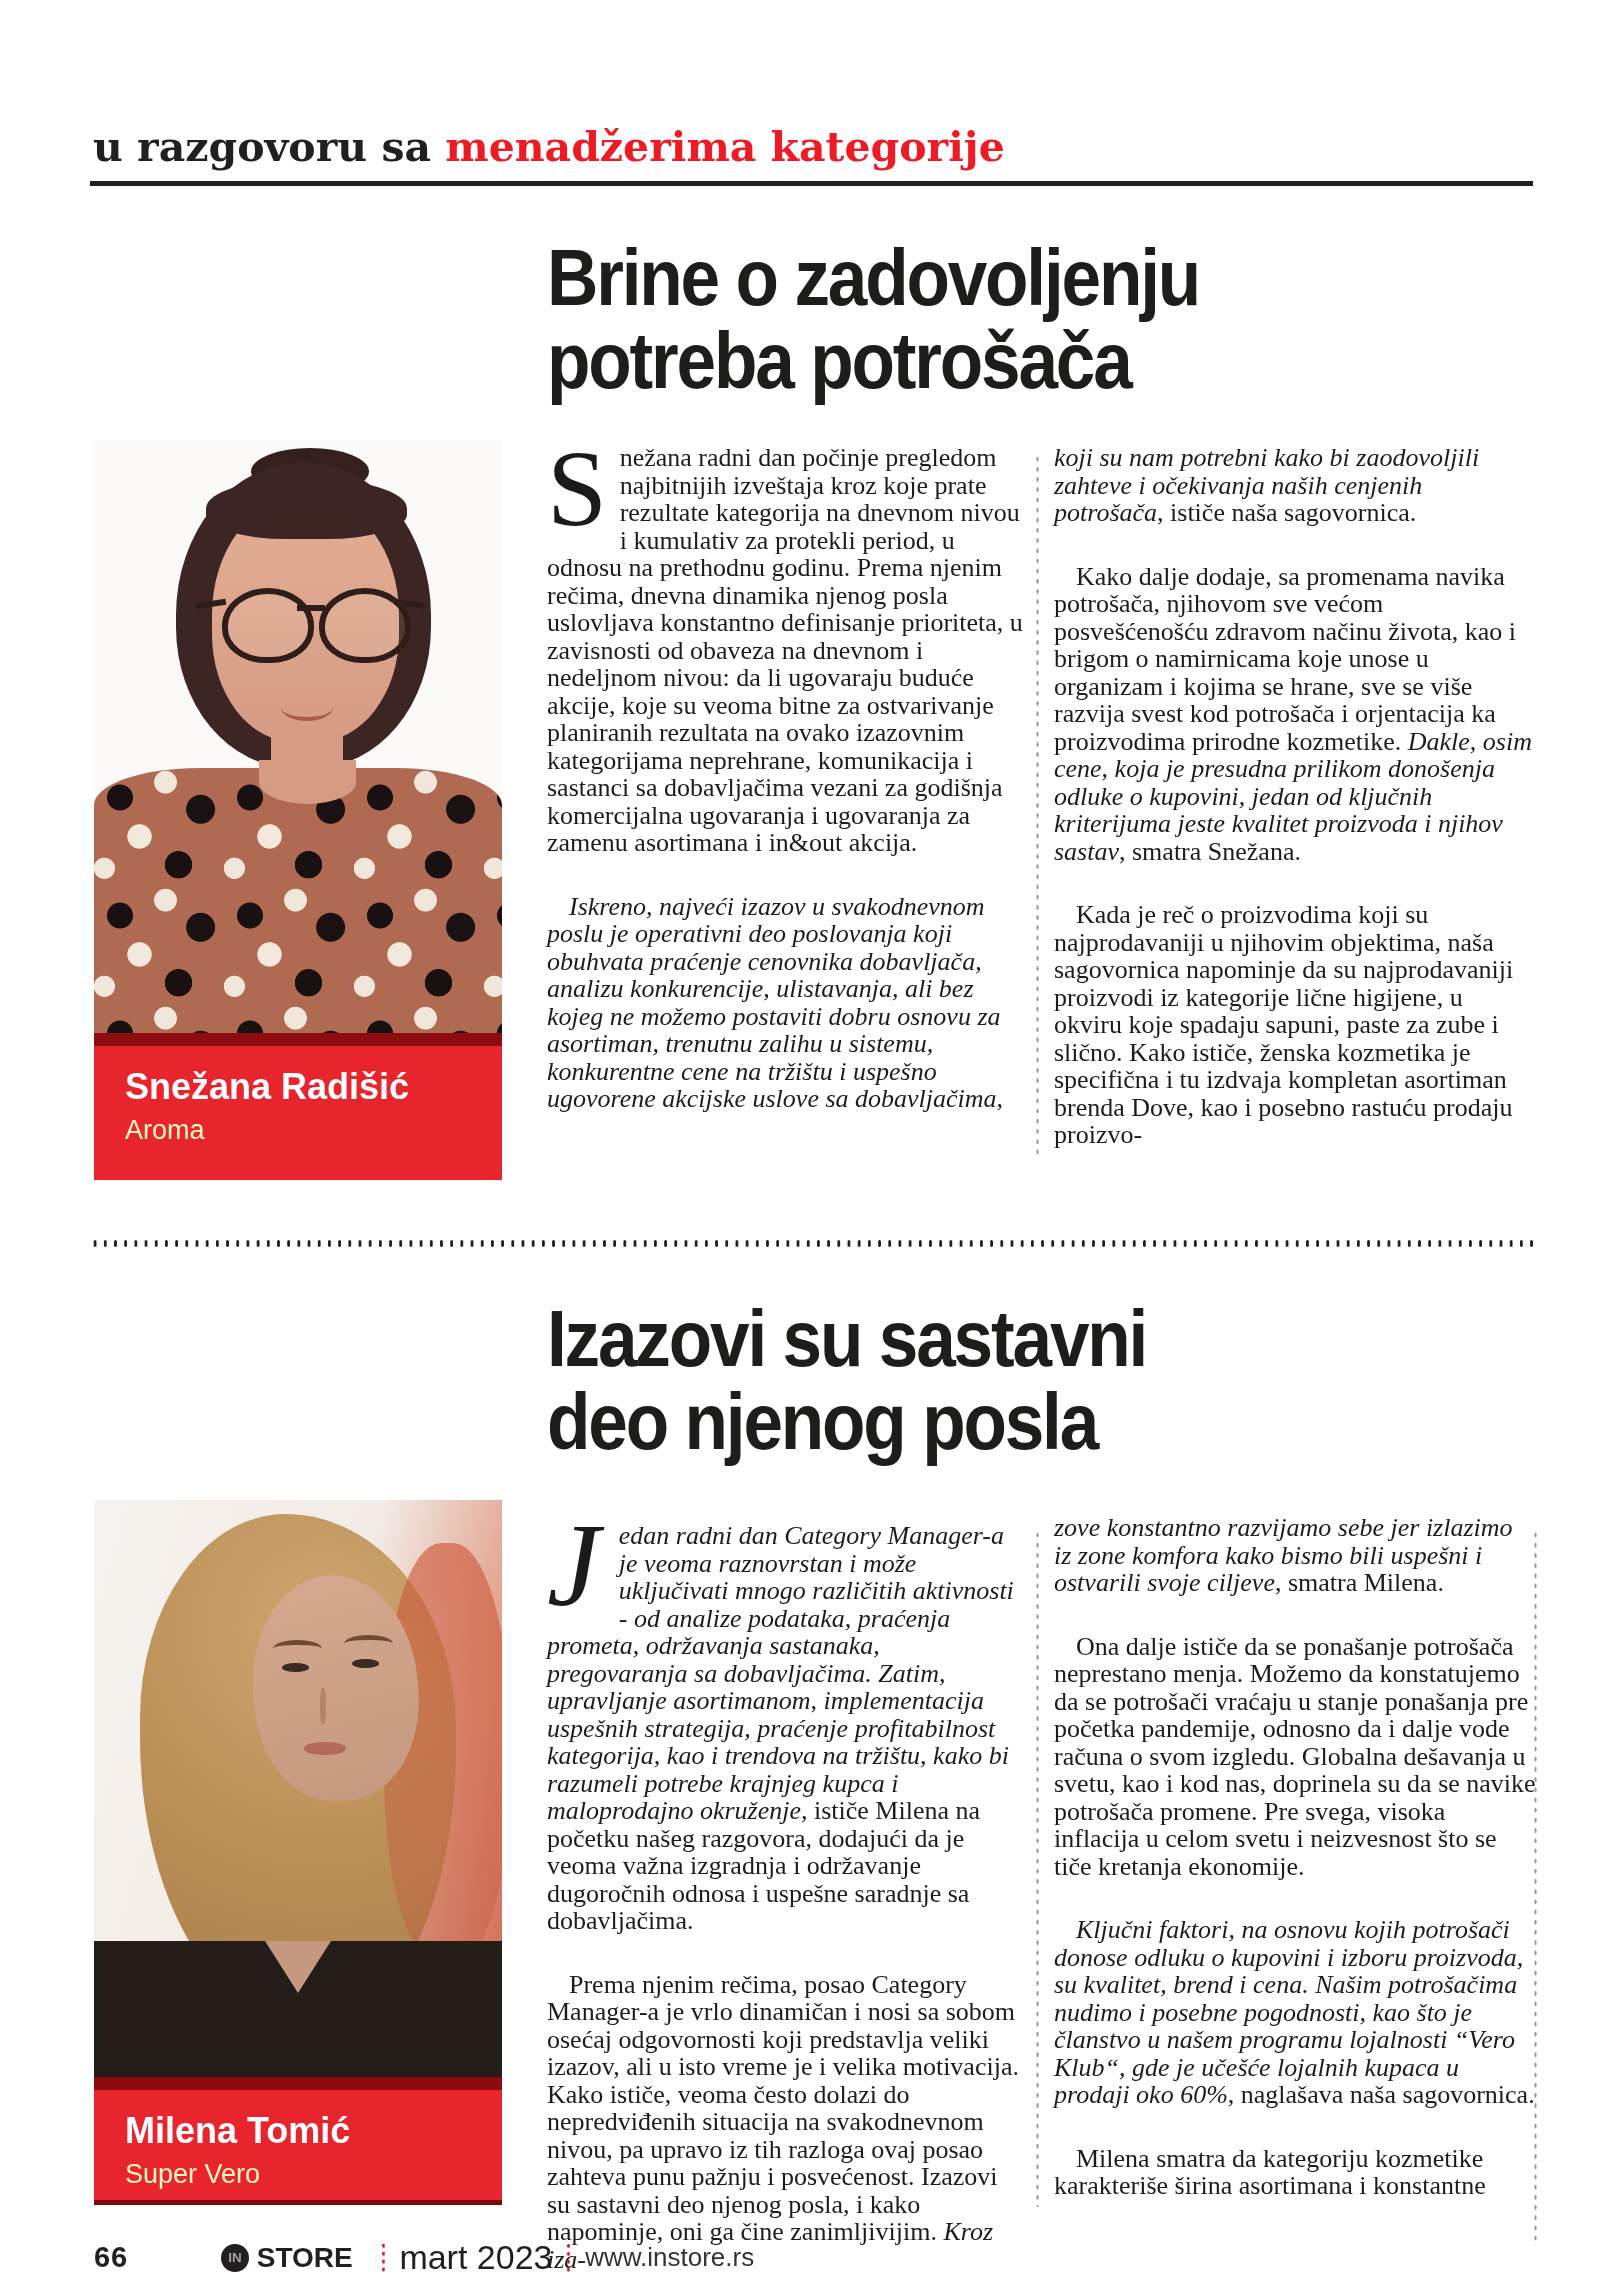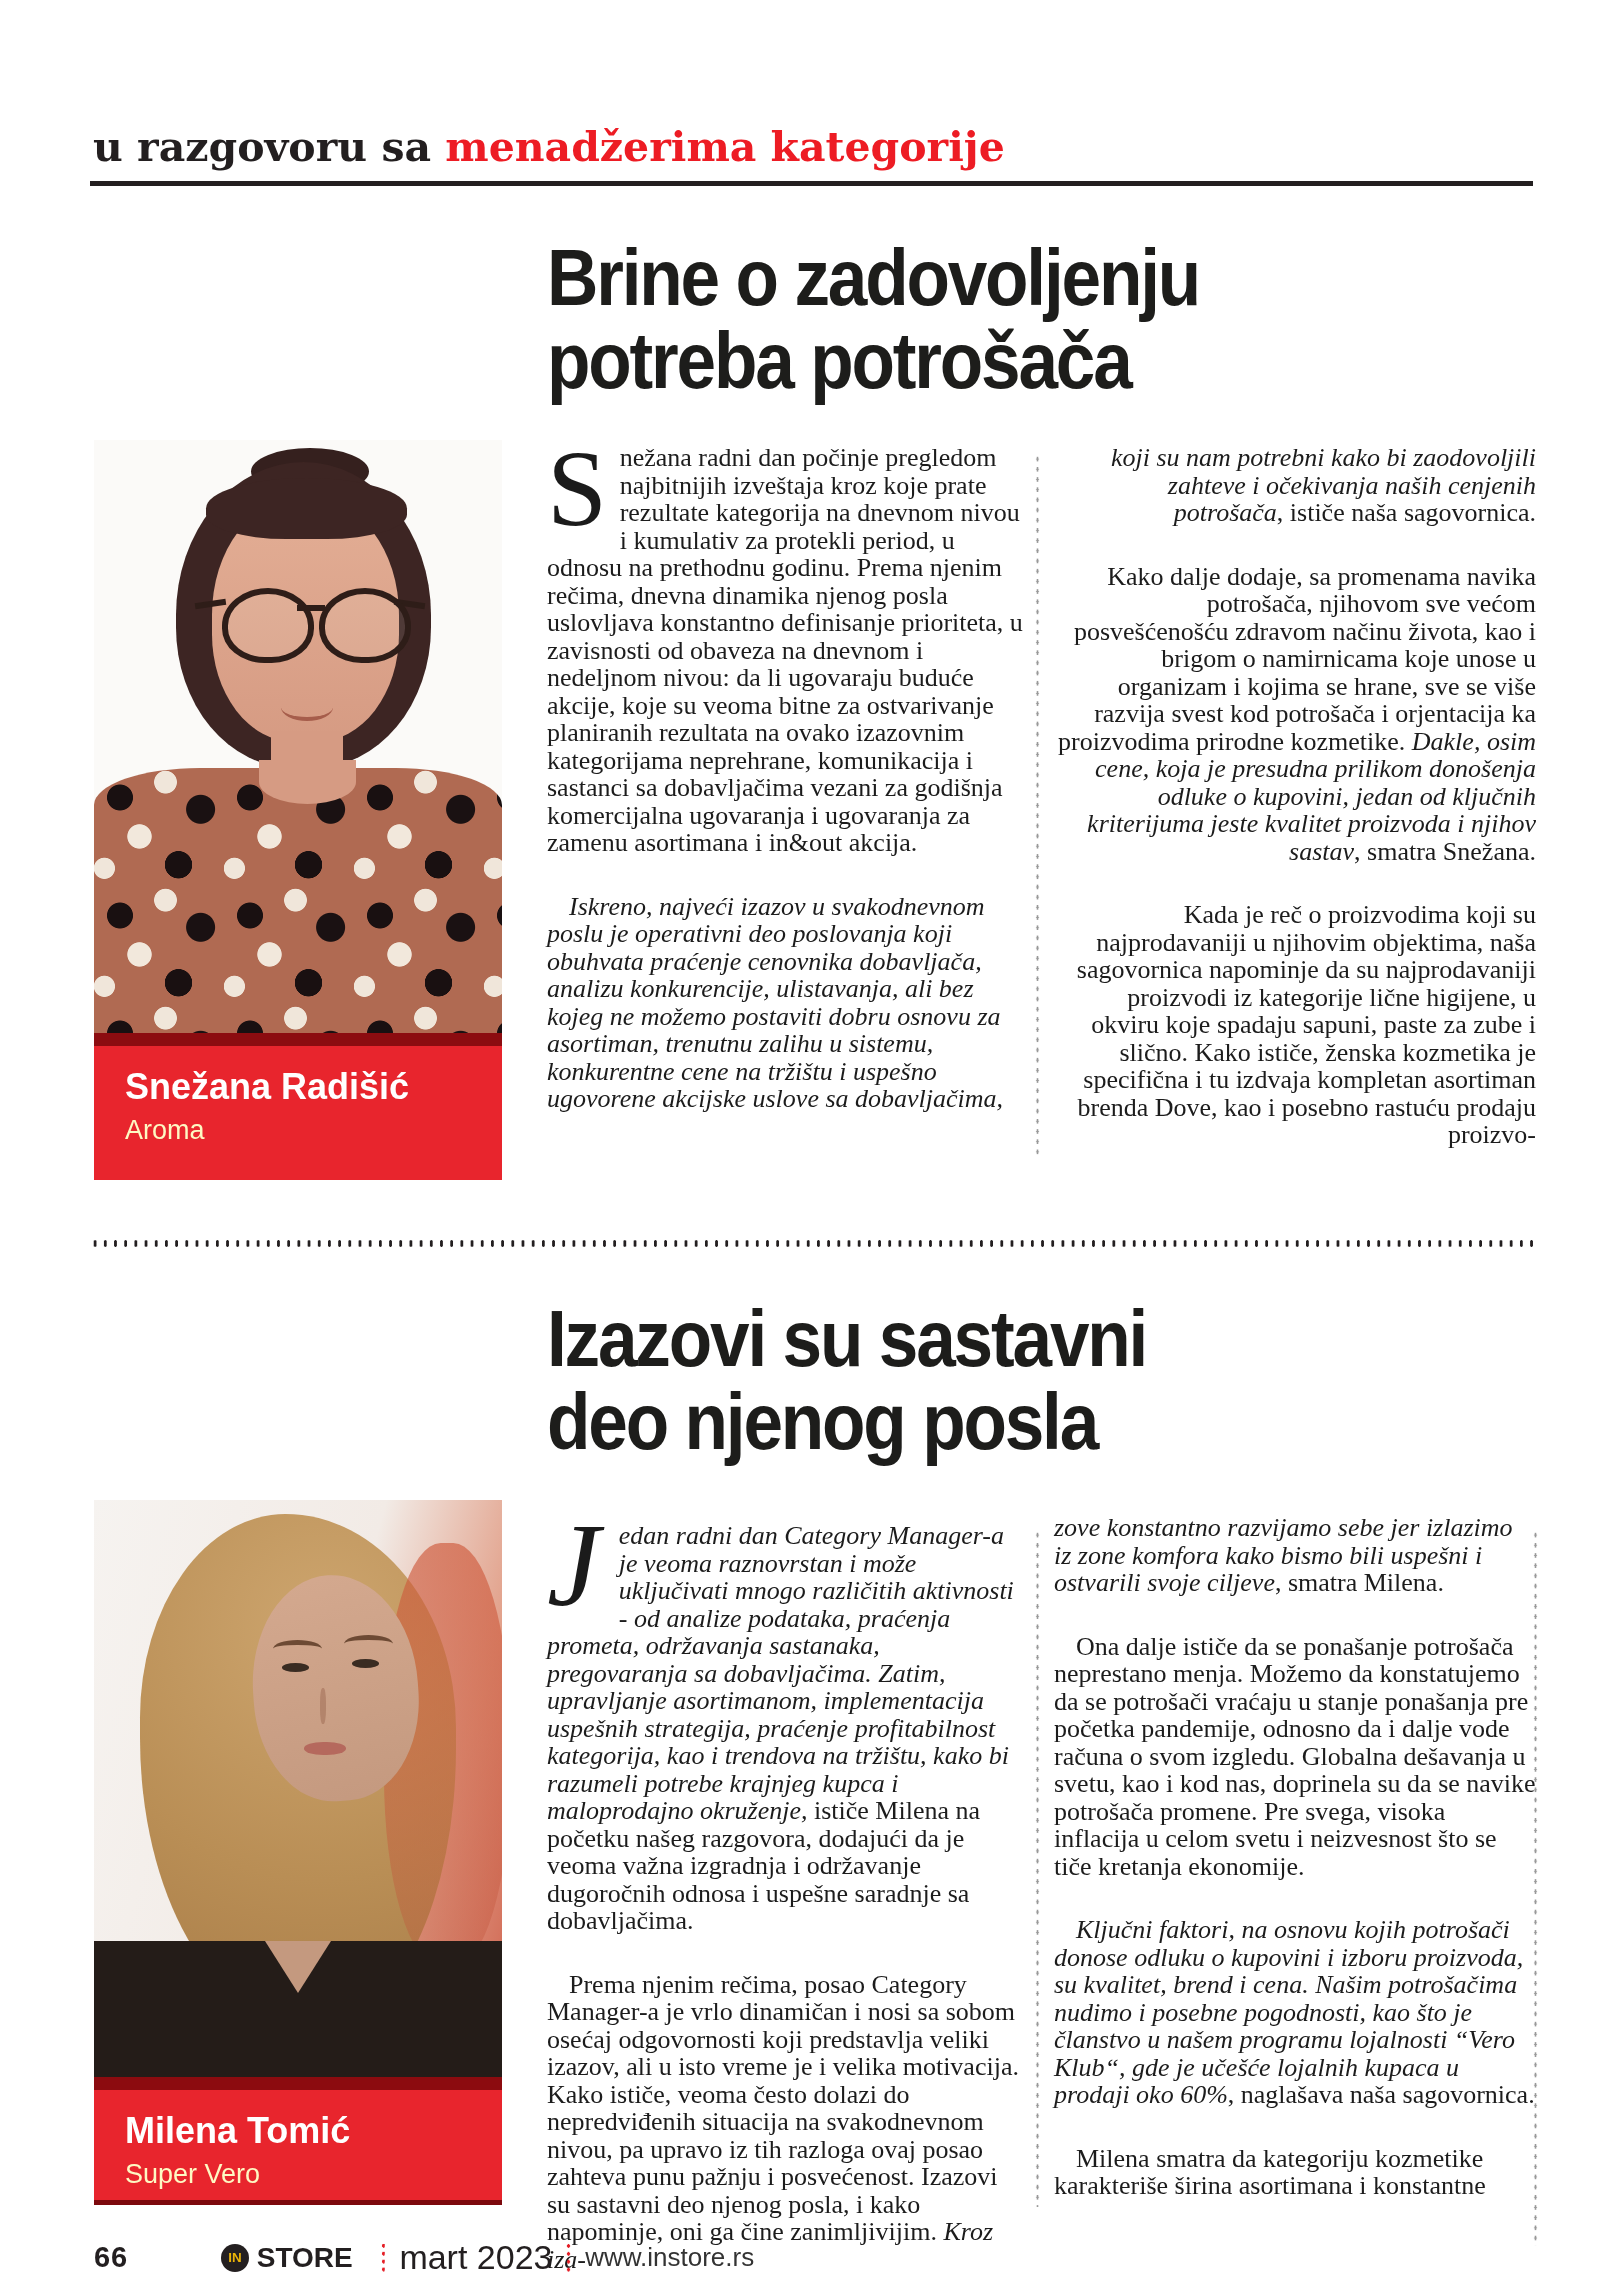--- a/index.html
+++ b/index.html
@@ -72,21 +72,21 @@
   .p2-eye.l{left:188px;top:163px;}.p2-eye.r{left:258px;top:159px;}
   .p2-nose{position:absolute;left:226px;top:188px;width:6.3px;height:36px;background:rgba(160,110,85,0.55);border-radius:40%;}
   .p2-lips{position:absolute;left:210px;top:242px;width:42px;height:13.4px;background:#b5695d;border-radius:46%;}
   .p2-jacket{position:absolute;left:0;top:441px;width:408px;height:136px;background:#241c18;}
   .p2-vneck{position:absolute;left:171px;top:441px;width:0;height:0;
      border-left:33px solid transparent;border-right:33px solid transparent;border-top:52px solid #c4997f;}
 
   
   .col{position:absolute;width:477px;font-size:26px;line-height:27.5px;color:#1c1c1c;text-align:left;}
   #a1c1{left:547px;top:444px;}
-  #a1c2{left:1054px;top:444px;width:482px;text-align:right;}
+  #a1c2{left:1054px;top:444px;width:482px;}
   #a2c1{left:547px;top:1522px;}
   #a2c2{left:1054px;top:1514px;width:482px;}
   .para{margin:0;}
   .para + .para{margin-top:36px;}
   .para.indent{text-indent:22px;}
   .it{font-style:italic;}
   .dropcap{float:left;font-family:"Liberation Serif",serif;font-weight:normal;
            font-size:108px;line-height:83px;padding:3.1px 12.6px 0 0;color:#1b1b1b;}
   .dropcap.dc-italic{font-style:italic;font-size:119px;line-height:80px;padding-right:19px;}
 
@@ -97,21 +97,21 @@
   #vd2{left:1035px;top:1530px;height:677px;}
   #vd3{left:1533px;top:1530px;height:716px;}
   .dotted-hr{position:absolute;left:90px;top:1238px;width:1443px;height:11px;
          background-image:radial-gradient(ellipse 2.5px 5.1px at 50% 50%,#231f20 66%,transparent 72%);
          background-size:10.2px 11px;background-repeat:repeat-x;}
 
   
   .footer{position:absolute;left:94px;top:2238px;display:flex;align-items:center;
           font-family:"Liberation Sans",sans-serif;color:#231f20;}
   .pageno{font-size:29px;font-weight:bold;margin-right:93px;letter-spacing:0.8px;}
-  .logo-circle{width:28px;height:28px;border-radius:50%;background:#231f20;color:#eab308;
+  .logo-circle{width:28px;height:28px;border-radius:50%;background:#231f20;color:#a3a3a3;
           display:flex;align-items:center;justify-content:center;font-weight:bold;font-size:13.4px;letter-spacing:0;}
   .brand{font-size:28px;font-weight:800;letter-spacing:0;margin:0 14px 0 7.9px;}
   .dot-sep{width:4.7px;height:31px;margin:0 14px;
           background-image:radial-gradient(circle 1.9px at 2.4px 3.9px,#e41e26 90%,transparent 95%);
           background-size:4.7px 7.9px;background-repeat:repeat-y;}
   .issue{font-size:34px;font-weight:normal;}
   .site{font-size:26px;font-weight:normal;color:#333;}
 </style>
 </head>
 <body>

